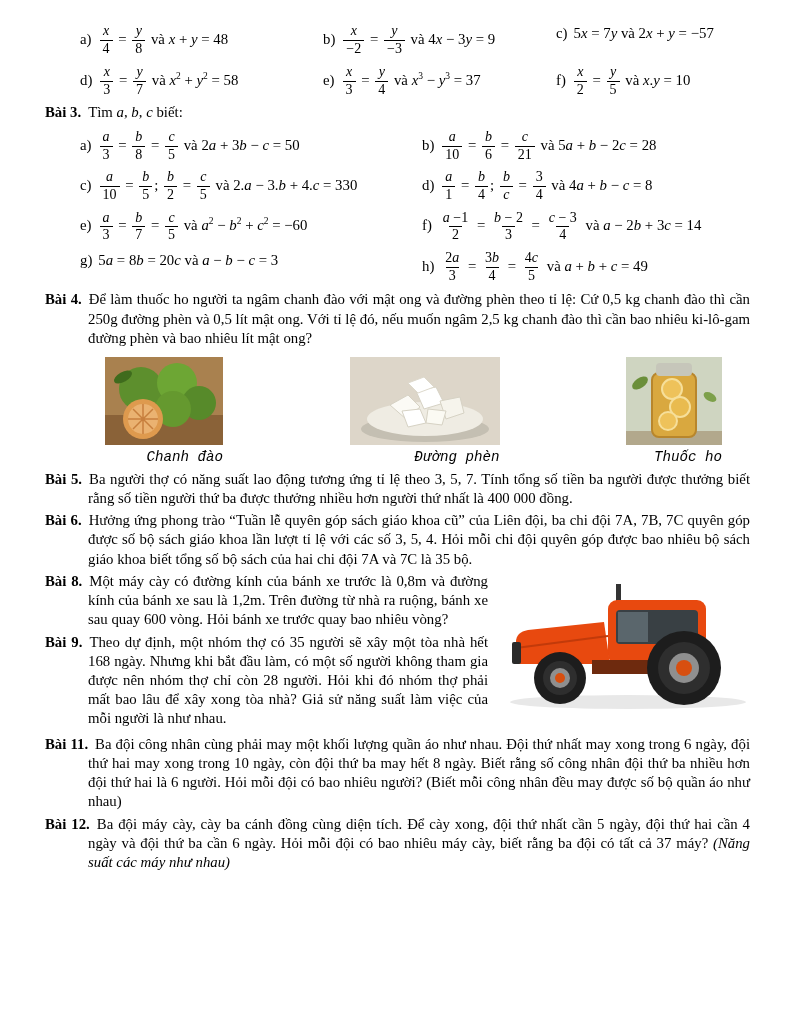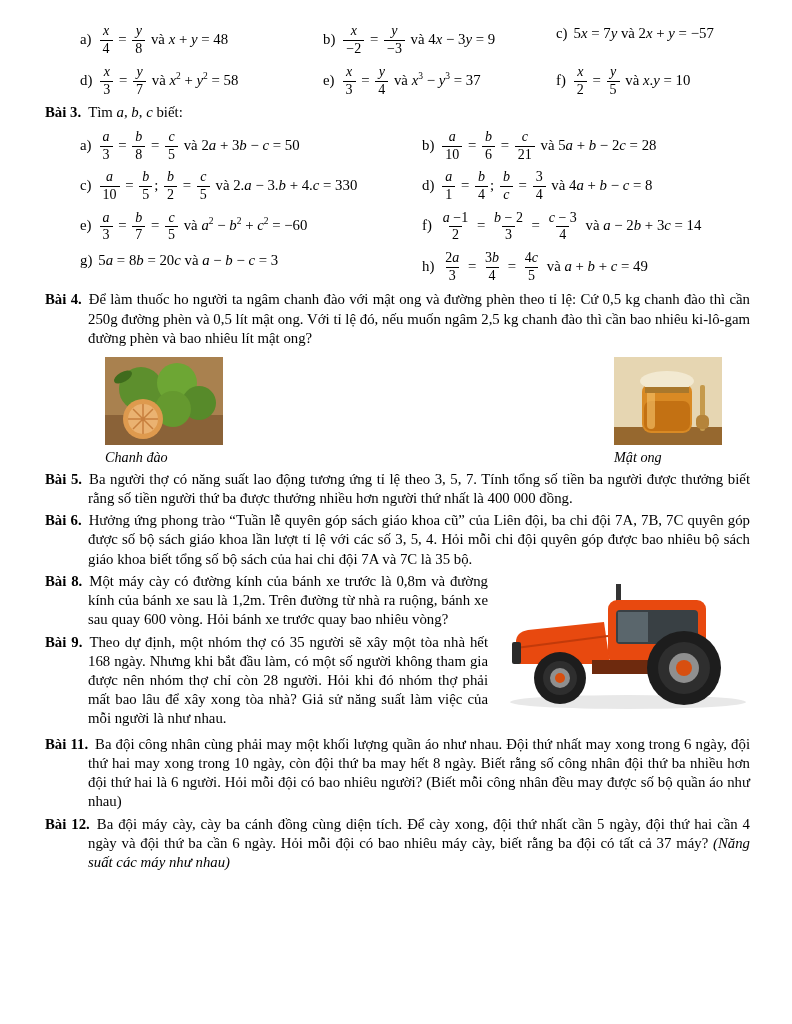--- a/index.html
+++ b/index.html
@@ -26,21 +26,21 @@
   .eq-b3 { grid-template-columns:342px 1fr; row-gap:8px; padding-left:35px; margin:3px 0 7px 0; }
 
   
   .para { text-align:justify; margin:3px 0; margin-left:43px; text-indent:-43px; }
   .blabel { font-weight:bold; margin-right:7px; }
   .note-italic { font-style:italic; }
   .b3head { margin-top:4px; margin-bottom:8px; }
 
   
   .figrow { display:flex; justify-content:space-between; align-items:flex-end; padding:6px 28px 0 60px; }
-  figure { text-align:left; }
+  figure { text-align:right;font-family:Liberation Mono, monospace; }
   figure svg { display:block; margin:0 auto; }
   figcaption { font-style:italic; margin-top:3px; font-size:14.2px; }
 
   
   .flow::after { content:""; display:block; clear:both; }
   .tractor-float { float:right; width:252px; height:138px; margin:2px 0 4px 10px; }
 </style>
 </head>
 <body>
 
@@ -179,32 +179,47 @@
         <circle cx="94" cy="46" r="17" fill="#578a2a"></circle>
         <circle cx="68" cy="52" r="18" fill="#65992f"></circle>
         <circle cx="38" cy="62" r="20" fill="#de9a4e"></circle>
         <circle cx="38" cy="62" r="15" fill="#eab271"></circle>
         <path d="M38 47 L38 77 M23 62 L53 62 M28 52 L48 72 M48 52 L28 72" stroke="#c77f3e" stroke-width="1.5" fill="none"></path>
         <ellipse cx="18" cy="20" rx="10" ry="5" fill="#3f6b1d" transform="rotate(-30 18 20)"></ellipse>
       </svg>
       <figcaption>Chanh đào</figcaption>
     </figure>
     <figure>
-      <svg width="108" height="88" viewBox="0 0 108 88">
-        <rect width="108" height="88" fill="#e6d6b2"></rect>
-        <rect y="70" width="108" height="18" fill="#96682f"></rect>
-        <rect x="28" y="26" width="50" height="50" rx="9" fill="#d98a24"></rect>
-        <rect x="30" y="44" width="46" height="30" rx="7" fill="#c37113"></rect>
-        <rect x="33" y="28" width="8" height="44" rx="4" fill="#f0b960" opacity="0.7"></rect>
-        <ellipse cx="53" cy="24" rx="27" ry="10" fill="#f2e9d1"></ellipse>
-        <rect x="31" y="30" width="44" height="6" fill="#a9782c"></rect>
-        <rect x="86" y="28" width="5" height="46" rx="2" fill="#c59a4c"></rect>
-        <rect x="82" y="58" width="13" height="14" rx="5" fill="#b5843a"></rect>
-      </svg>
-      <figcaption>Mật ong</figcaption>
+      <svg width="150" height="88" viewBox="0 0 150 88">
+        <rect width="150" height="88" fill="#ddd6c9"></rect>
+        <ellipse cx="75" cy="72" rx="64" ry="13" fill="#c4bfb2"></ellipse>
+        <ellipse cx="75" cy="62" rx="58" ry="17" fill="#efece3"></ellipse>
+        <polygon points="40,48 58,38 70,50 56,62" fill="#fbfaf5" stroke="#d6d2c4"></polygon>
+        <polygon points="66,34 86,30 94,46 74,52" fill="#ffffff" stroke="#d6d2c4"></polygon>
+        <polygon points="90,44 110,40 114,56 96,62" fill="#f6f4ec" stroke="#d6d2c4"></polygon>
+        <polygon points="52,54 70,52 76,66 58,70" fill="#ffffff" stroke="#d6d2c4"></polygon>
+        <polygon points="78,52 96,54 92,68 76,66" fill="#fbfaf3" stroke="#d6d2c4"></polygon>
+        <polygon points="58,26 74,20 84,30 68,36" fill="#ffffff" stroke="#ddd9cc"></polygon>
+      </svg>
+      <figcaption>Đường phèn</figcaption>
+    </figure>
+    <figure>
+      <svg width="96" height="88" viewBox="0 0 96 88">
+        <rect width="96" height="88" fill="#cfd5c1"></rect>
+        <rect y="74" width="96" height="14" fill="#b2a88c"></rect>
+        <rect x="26" y="16" width="44" height="64" rx="7" fill="#d9a83f"></rect>
+        <rect x="26" y="16" width="44" height="64" rx="7" fill="none" stroke="#b8862c" stroke-width="2"></rect>
+        <rect x="30" y="6" width="36" height="13" rx="4" fill="#c6c6ba"></rect>
+        <circle cx="46" cy="32" r="10" fill="#eec25a" stroke="#f6df9a" stroke-width="2"></circle>
+        <circle cx="54" cy="50" r="10" fill="#e9bb4f" stroke="#f6df9a" stroke-width="2"></circle>
+        <circle cx="42" cy="64" r="9" fill="#eec25a" stroke="#f6df9a" stroke-width="2"></circle>
+        <ellipse cx="14" cy="26" rx="9" ry="5" fill="#6b8f3a" transform="rotate(-35 14 26)"></ellipse>
+        <ellipse cx="84" cy="40" rx="7" ry="4" fill="#7da04a" transform="rotate(30 84 40)"></ellipse>
+      </svg>
+      <figcaption>Thuốc ho</figcaption>
     </figure>
   </div>
 
   <p class="para"><b class="blabel">Bài 5.</b><span>Ba người thợ có năng suất lao động tương ứng tỉ lệ theo 3, 5, 7. Tính tổng số tiền ba người được thưởng biết rằng số tiền người thứ ba được thưởng nhiều hơn người thứ nhất là 400 000 đồng.</span></p>
   <p class="para"><b class="blabel">Bài 6.</b><span>Hưởng ứng phong trào “Tuần lễ quyên góp sách giáo khoa cũ” của Liên đội, ba chi đội 7A, 7B, 7C quyên góp được số bộ sách giáo khoa lần lượt tỉ lệ với các số 3, 5, 4. Hỏi mỗi chi đội quyên góp được bao nhiêu bộ sách giáo khoa biết tổng số bộ sách của hai chi đội 7A và 7C là 35 bộ.</span></p>
 
   <div class="flow">
     <div class="tractor-float">
       <svg width="252" height="138" viewBox="0 0 252 138">
         <ellipse cx="130" cy="128" rx="118" ry="7" fill="#e8e8e8"></ellipse>

